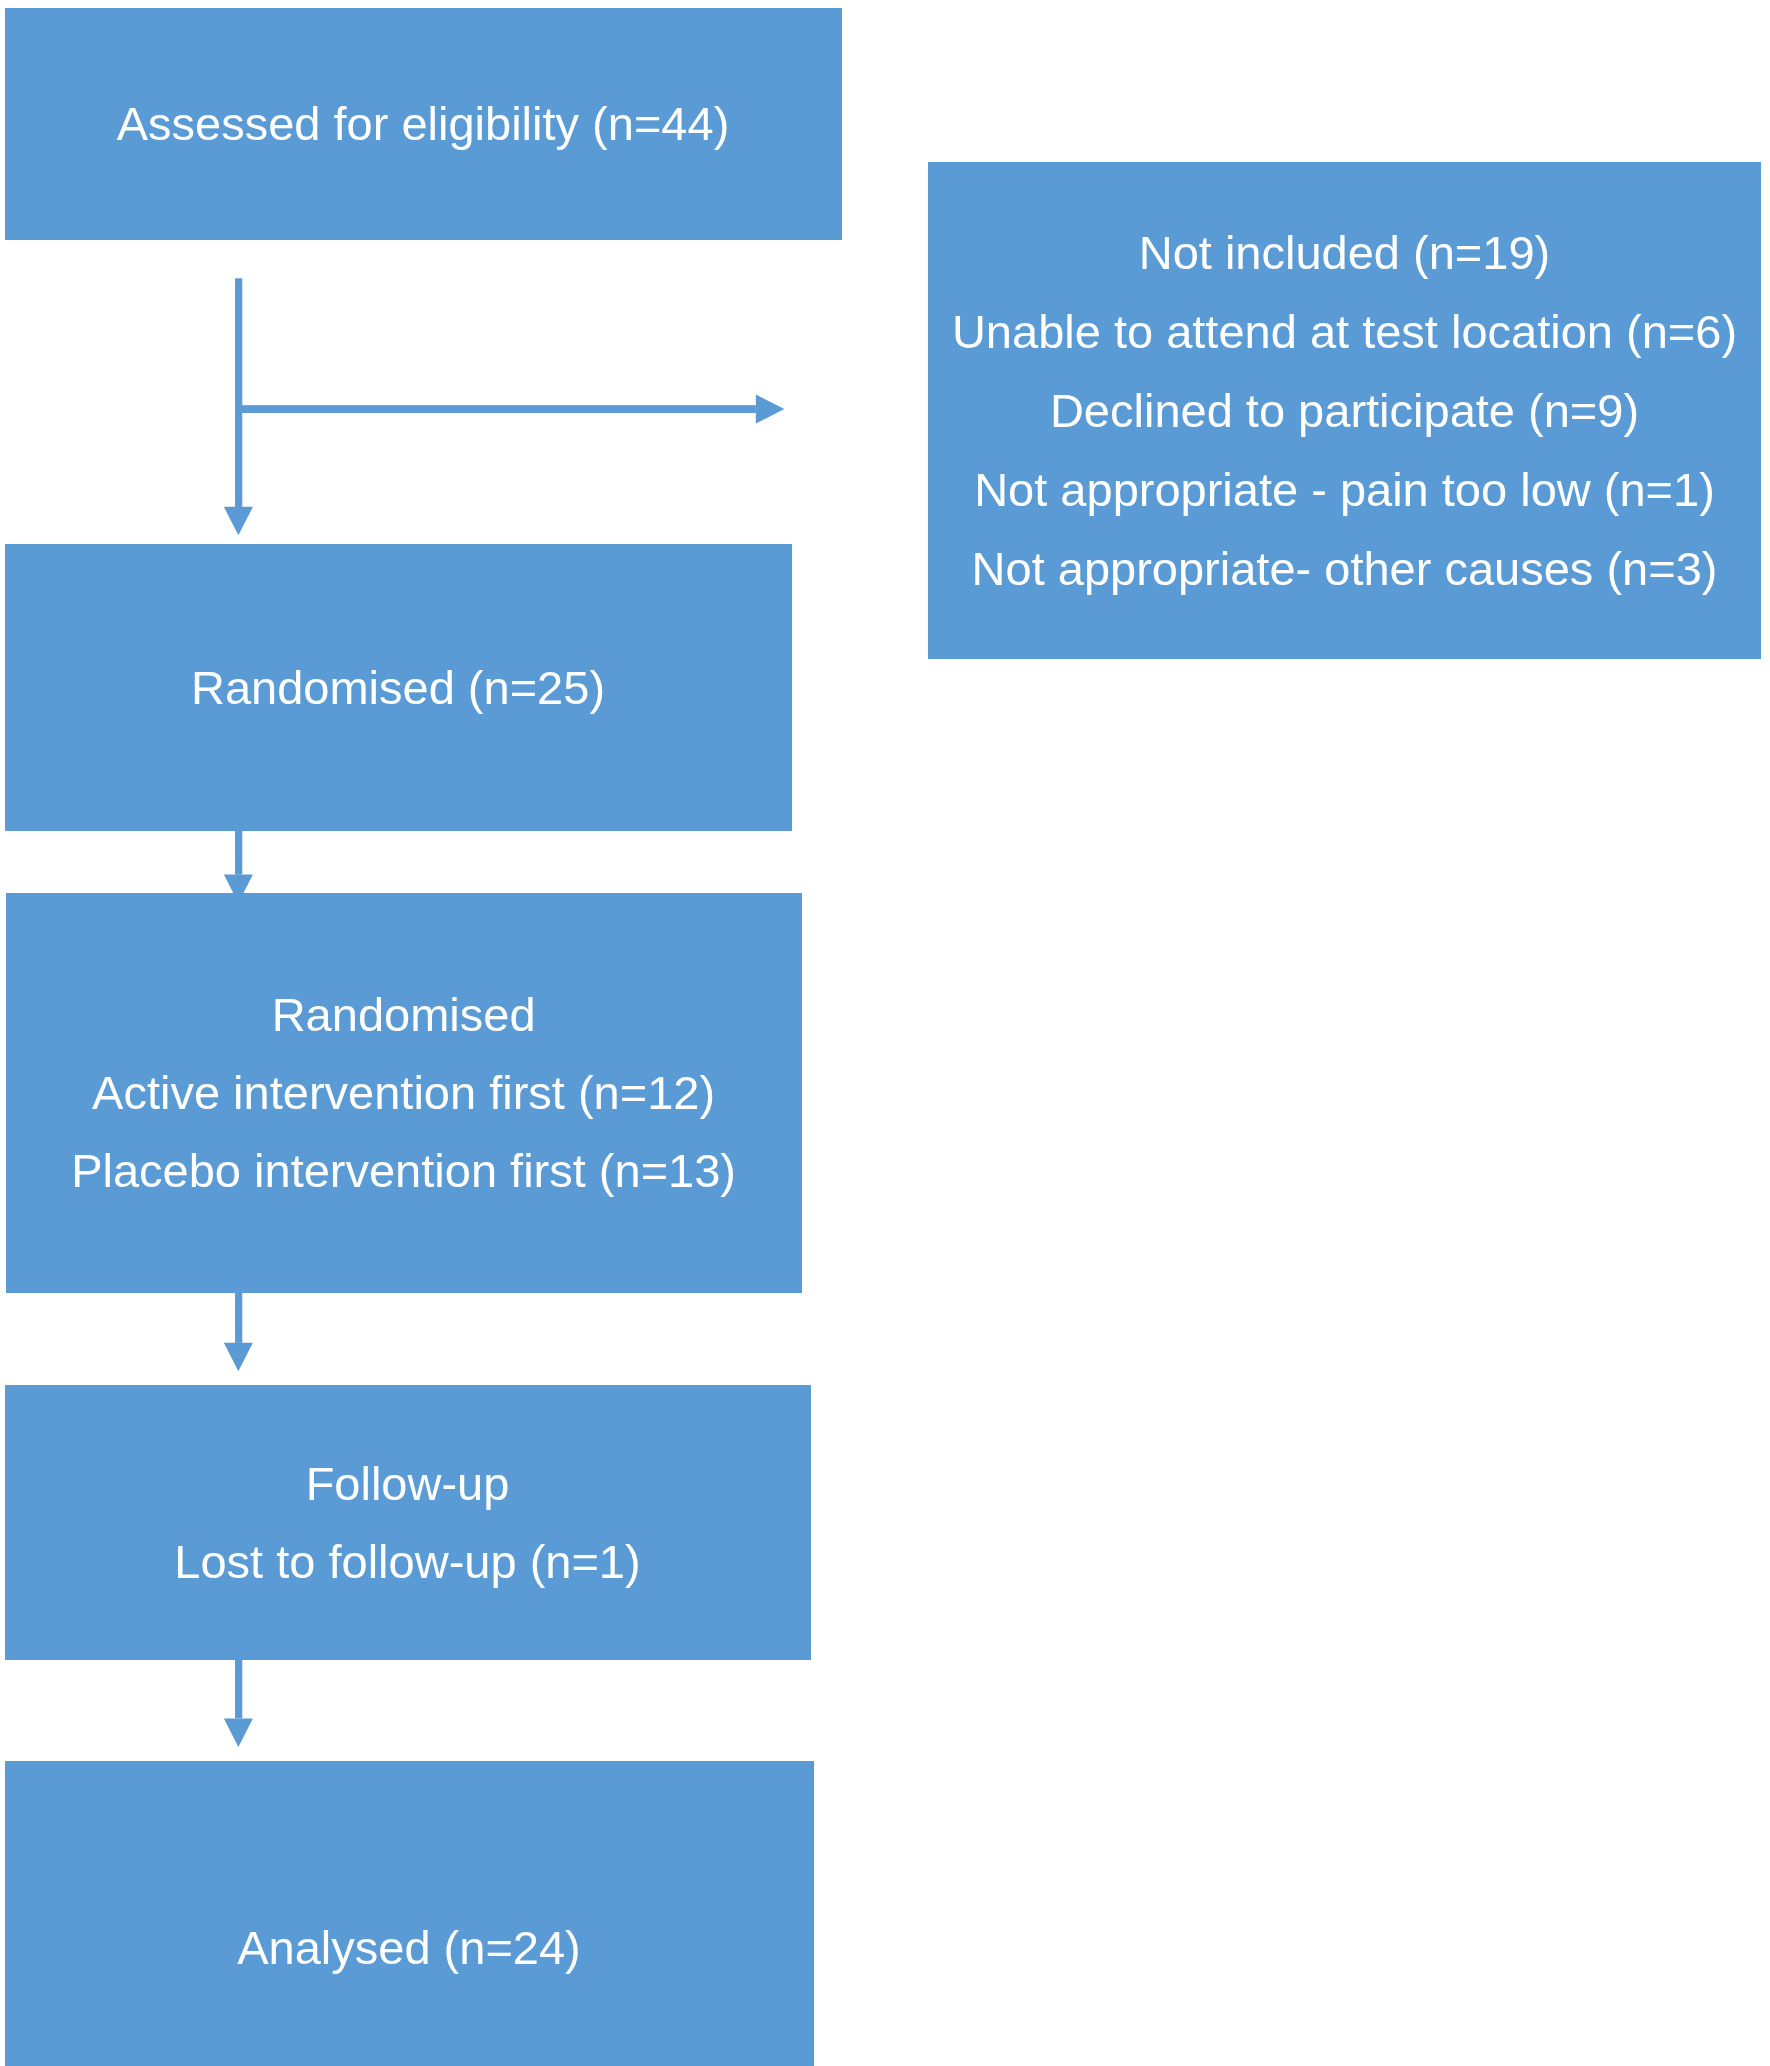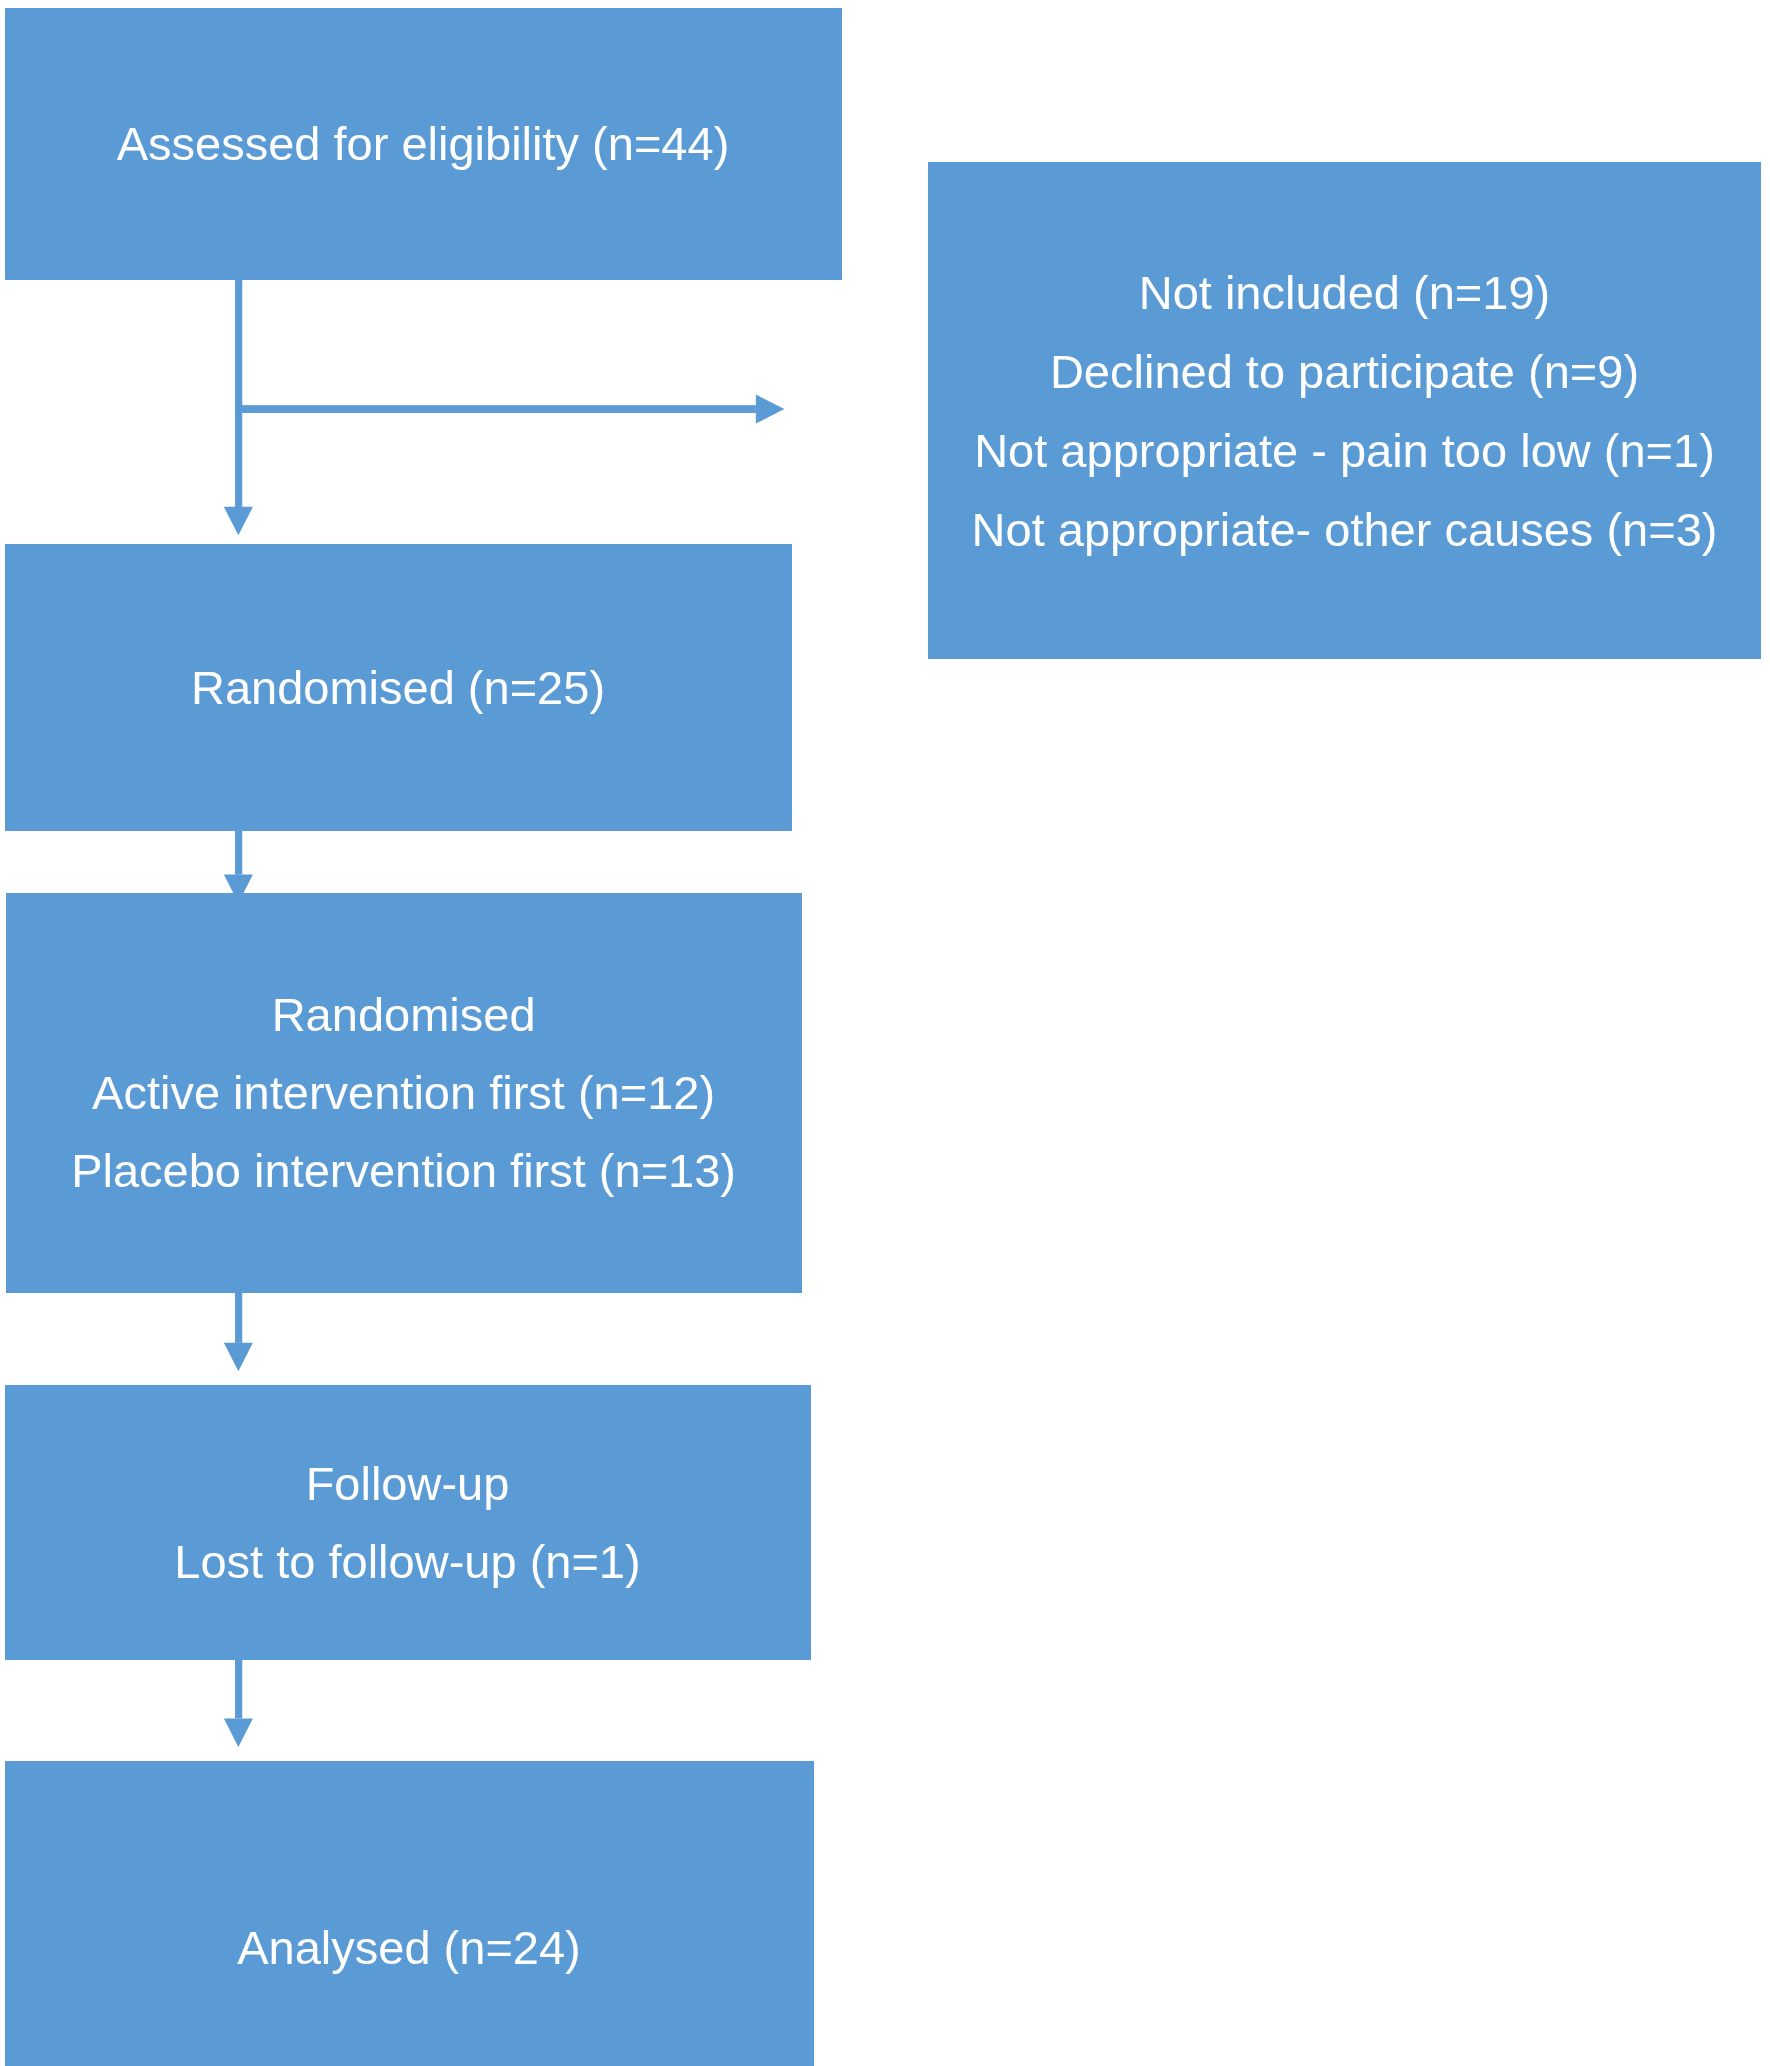--- a/index.html
+++ b/index.html
@@ -34,21 +34,21 @@
     flex-direction: column;
     align-items: center;
     justify-content: center;
     text-align: center;
     font-size: 47px;
     line-height: 78px;
   }
   .box .line {
     white-space: nowrap;
   }
-  .box-assessed     { left: 4.5px;    top: 8.4px;   width: 837px; height: 272px; }
+  .box-assessed     { left: 4.5px;    top: 8.4px;   width: 837px; height: 232px; }
   .box-not-included { left: 928px; top: 162px;  width: 833px; height: 497px; line-height: 79px; }
   .box-randomised   { left: 4.5px;    top: 544px;  width: 787px; height: 287px; }
   .box-allocation   { left: 5.6px;   top: 893px; width: 796px; height: 400px; }
   .box-followup     { left: 4.5px;    top: 1385px; width: 806px; height: 275px; text-align: center; }
   .box-analysed     { left: 4.5px;    top: 1761px; width: 809px; height: 373px; }
 </style>
 </head>
 <body>
 
 <div class="canvas">
@@ -80,20 +80,21 @@
       <polygon points="400,3075 452,3075 426,3126"></polygon>
     </g>
   </svg>
 
   <div class="box box-assessed">
     <div class="line">Assessed for eligibility (n=44)</div>
   </div>
 
   <div class="box box-not-included">
     <div class="line">Not included (n=19)</div>
+    <div class="line">Unable to attend at test location (n=6)</div>
     <div class="line">Declined to participate (n=9)</div>
     <div class="line">Not appropriate - pain too low (n=1)</div>
     <div class="line">Not appropriate- other causes (n=3)</div>
   </div>
 
   <div class="box box-randomised">
     <div class="line">Randomised (n=25)</div>
   </div>
 
   <div class="box box-allocation">

